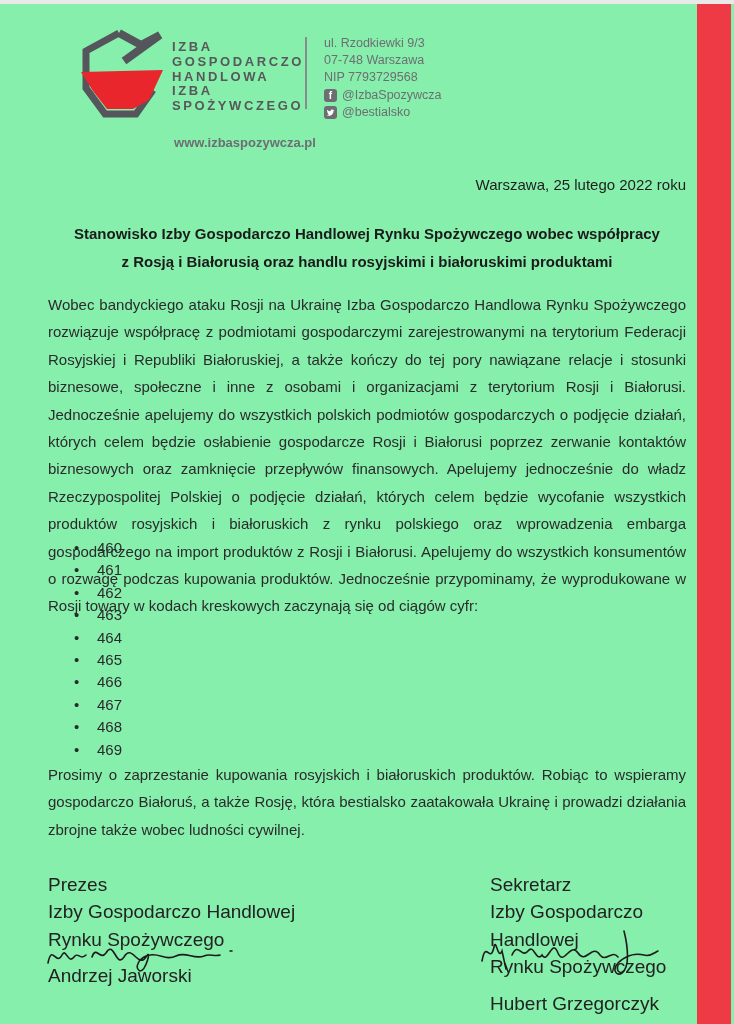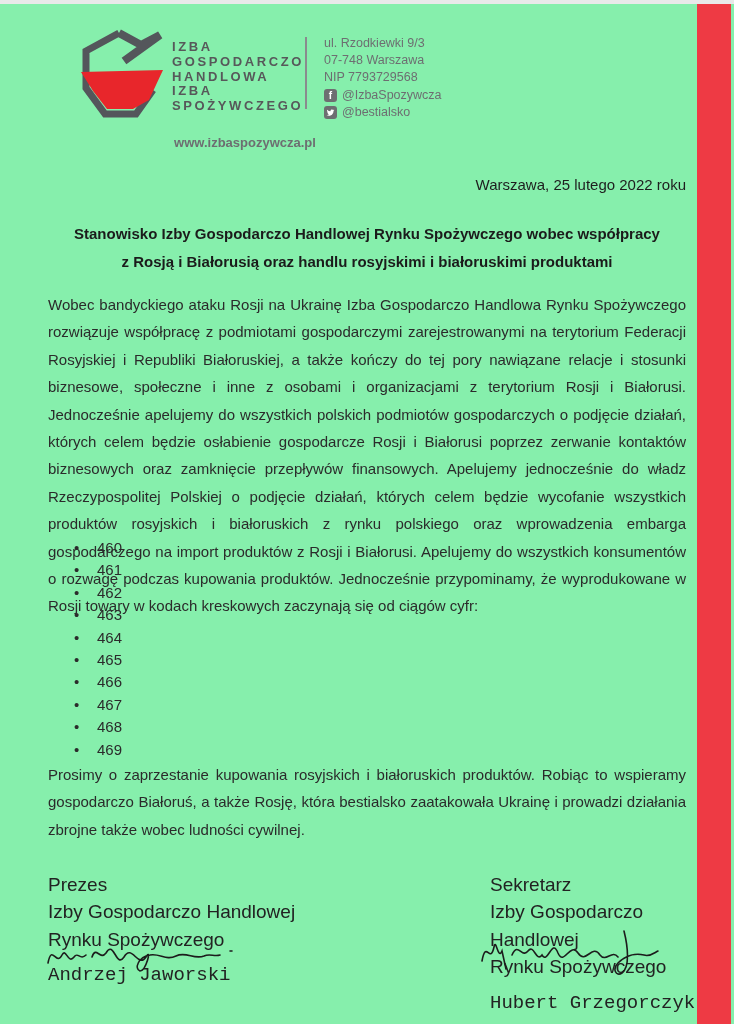--- a/index.html
+++ b/index.html
@@ -35,21 +35,21 @@
   .codes li::before{content:"\2022";position:absolute;left:26px;top:0;font-size:15px;}
   .tail{position:absolute;left:48px;top:757px;width:638px;font-size:15px;line-height:27.4px;}
   .tail .just{text-align:justify;}
   
   .sig{position:absolute;top:867px;font-size:19px;line-height:27.4px;color:#222;}
   .sig-left{left:48px;width:280px;}
   .sig-right{left:490px;width:230px;}
   .scribble{position:absolute;pointer-events:none;}
   .scribble-left{left:-6px;top:56px;}
   .scribble-right{left:-12px;top:46px;}
-  .sig-name{margin-top:9px;font-family:Liberation Mono, monospace;}
+  .sig-name{margin-top:9px;}
 </style>
 </head>
 <body>
 
 <div class="page">
 
   <div class="stripe" style="background:#ee3a44"></div>
 
   <svg class="logo" viewBox="0 0 107 110">
     <path d="M56,12 L23,30 L23,67 L42,93 L73,93 L90,69" fill="none" stroke="#54565b" stroke-width="7"></path>

